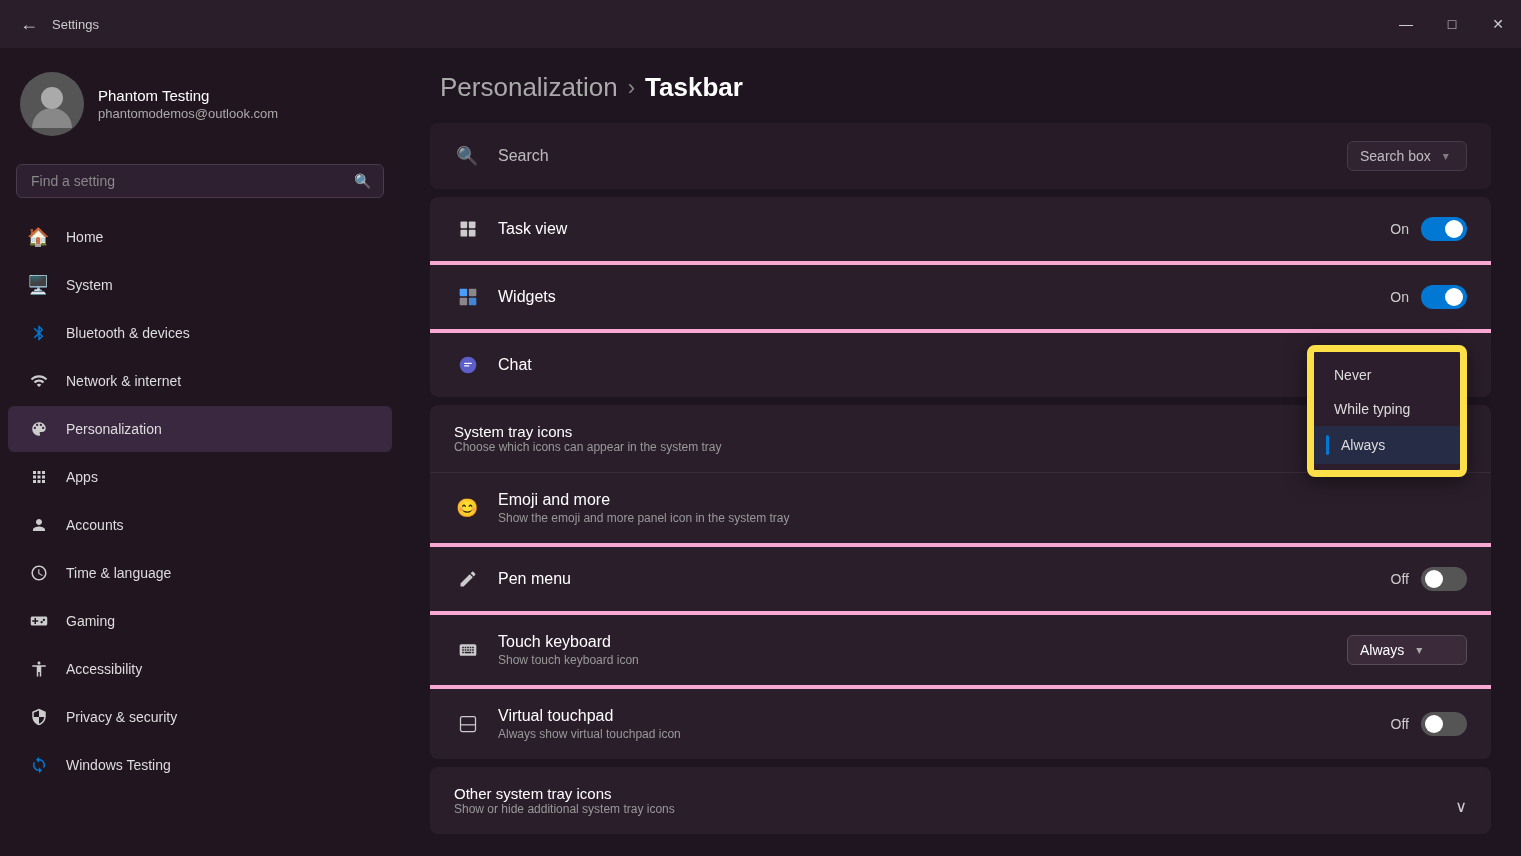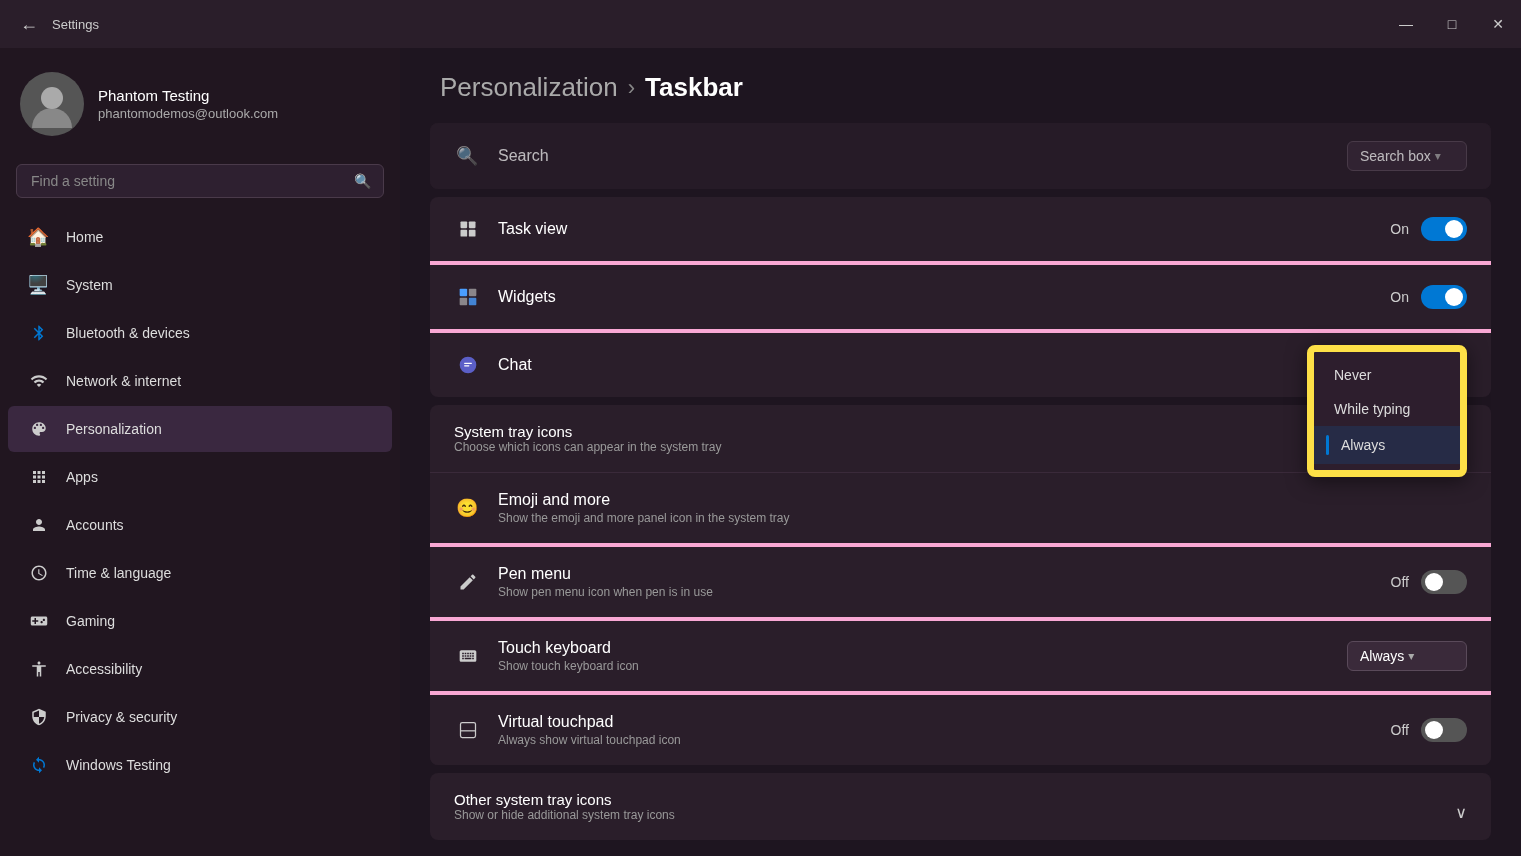--- a/index.html
+++ b/index.html
@@ -233,21 +233,21 @@
     .dropdown-btn {
       background: #3a2a3a;
       border: 1px solid #5a4a5a;
       border-radius: 6px;
       color: #fff;
       padding: 6px 12px;
       font-size: 14px;
       cursor: pointer;
       display: flex;
       align-items: center;
-      gap: 4px;
+      gap: 12px;
       min-width: 120px;
     }
     .dropdown-arrow { font-size: 12px; color: #aaa; }
 
     
     .tray-section {
       margin: 0 30px 8px 30px;
       background: #2a1e2a;
       border-radius: 8px;
       overflow: visible;
@@ -574,21 +574,20 @@
         </div>
 
         <div class="setting-row">
           <span class="setting-icon">
             <svg width="20" height="20" viewBox="0 0 24 24" fill="#ccc">
                 <path d="M3 17.25V21h3.75L17.81 9.94l-3.75-3.75L3 17.25zM20.71 7.04c.39-.39.39-1.02 0-1.41l-2.34-2.34c-.39-.39-1.02-.39-1.41 0l-1.83 1.83 3.75 3.75 1.83-1.83z"></path>
               </svg>
           </span>
           <div class="setting-text">
             <div class="setting-label">Pen menu</div>
-            <div class="setting-desc">Show pen menu icon when pen is in use</div>
           </div>
           <div class="setting-control">
             <span class="toggle-label">Off</span>
             <div class="toggle off">
               <div class="toggle-knob"></div>
             </div>
           </div>
         </div>
 
         <div class="setting-row">

